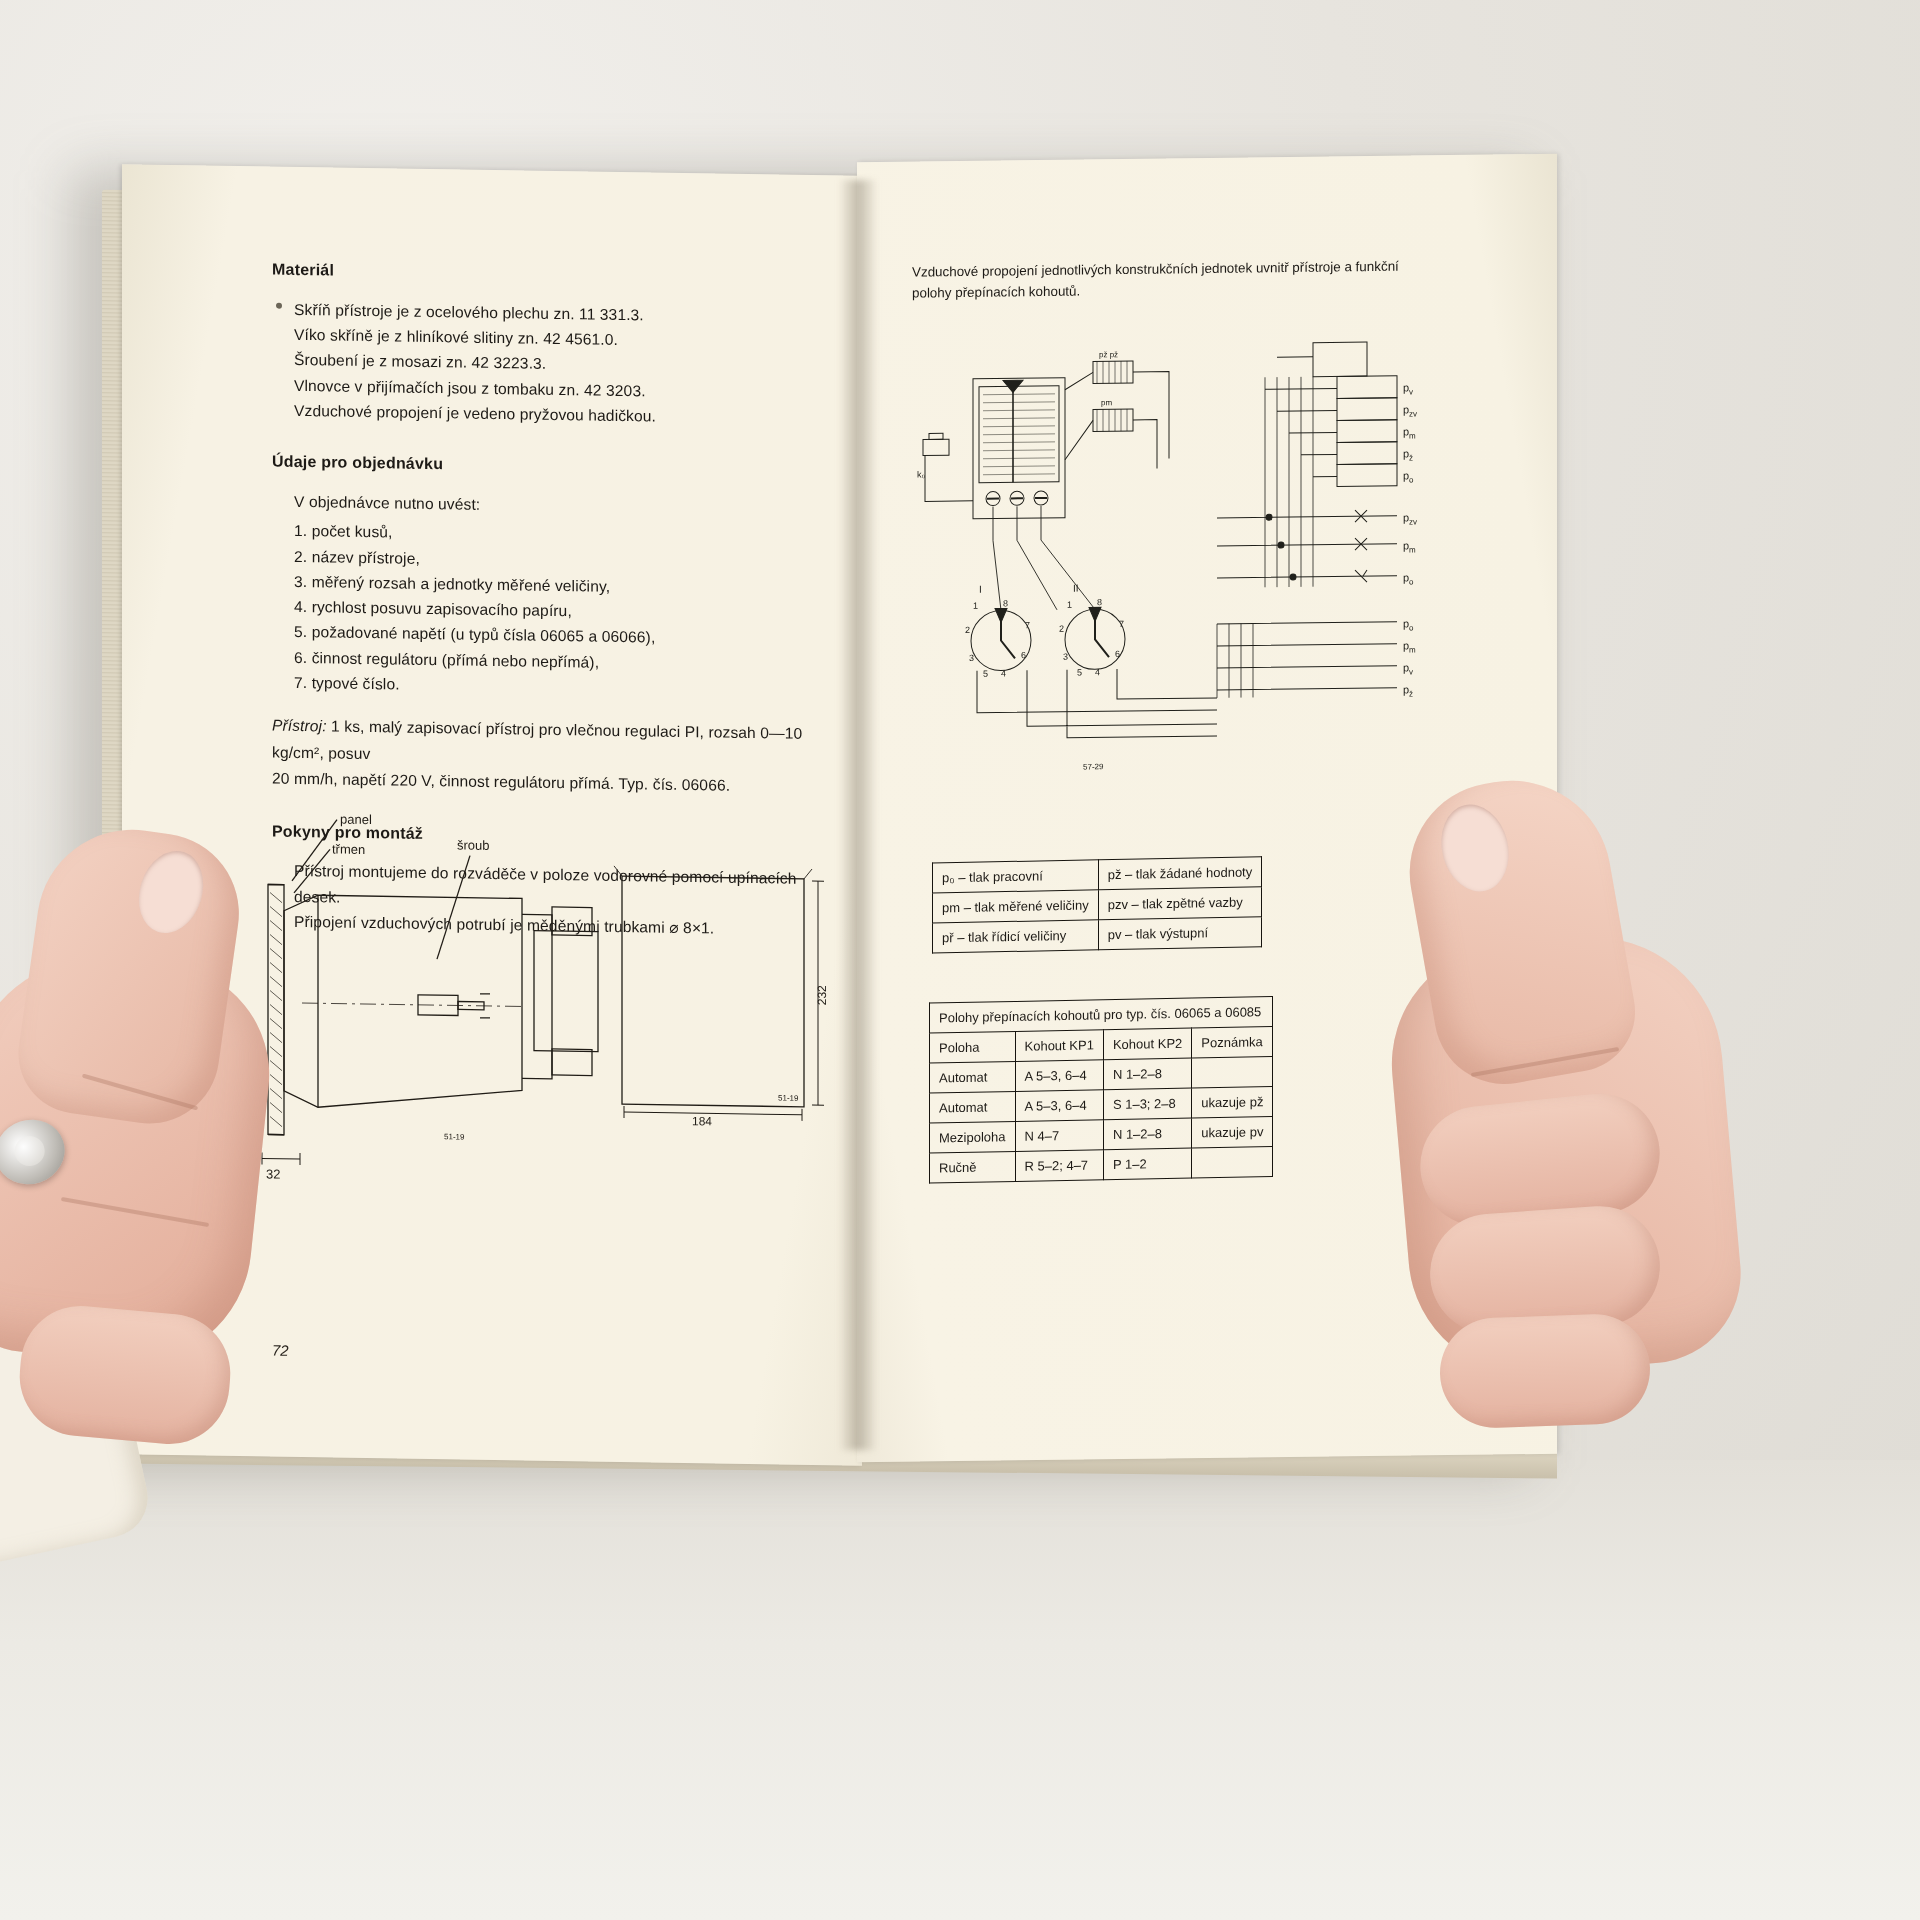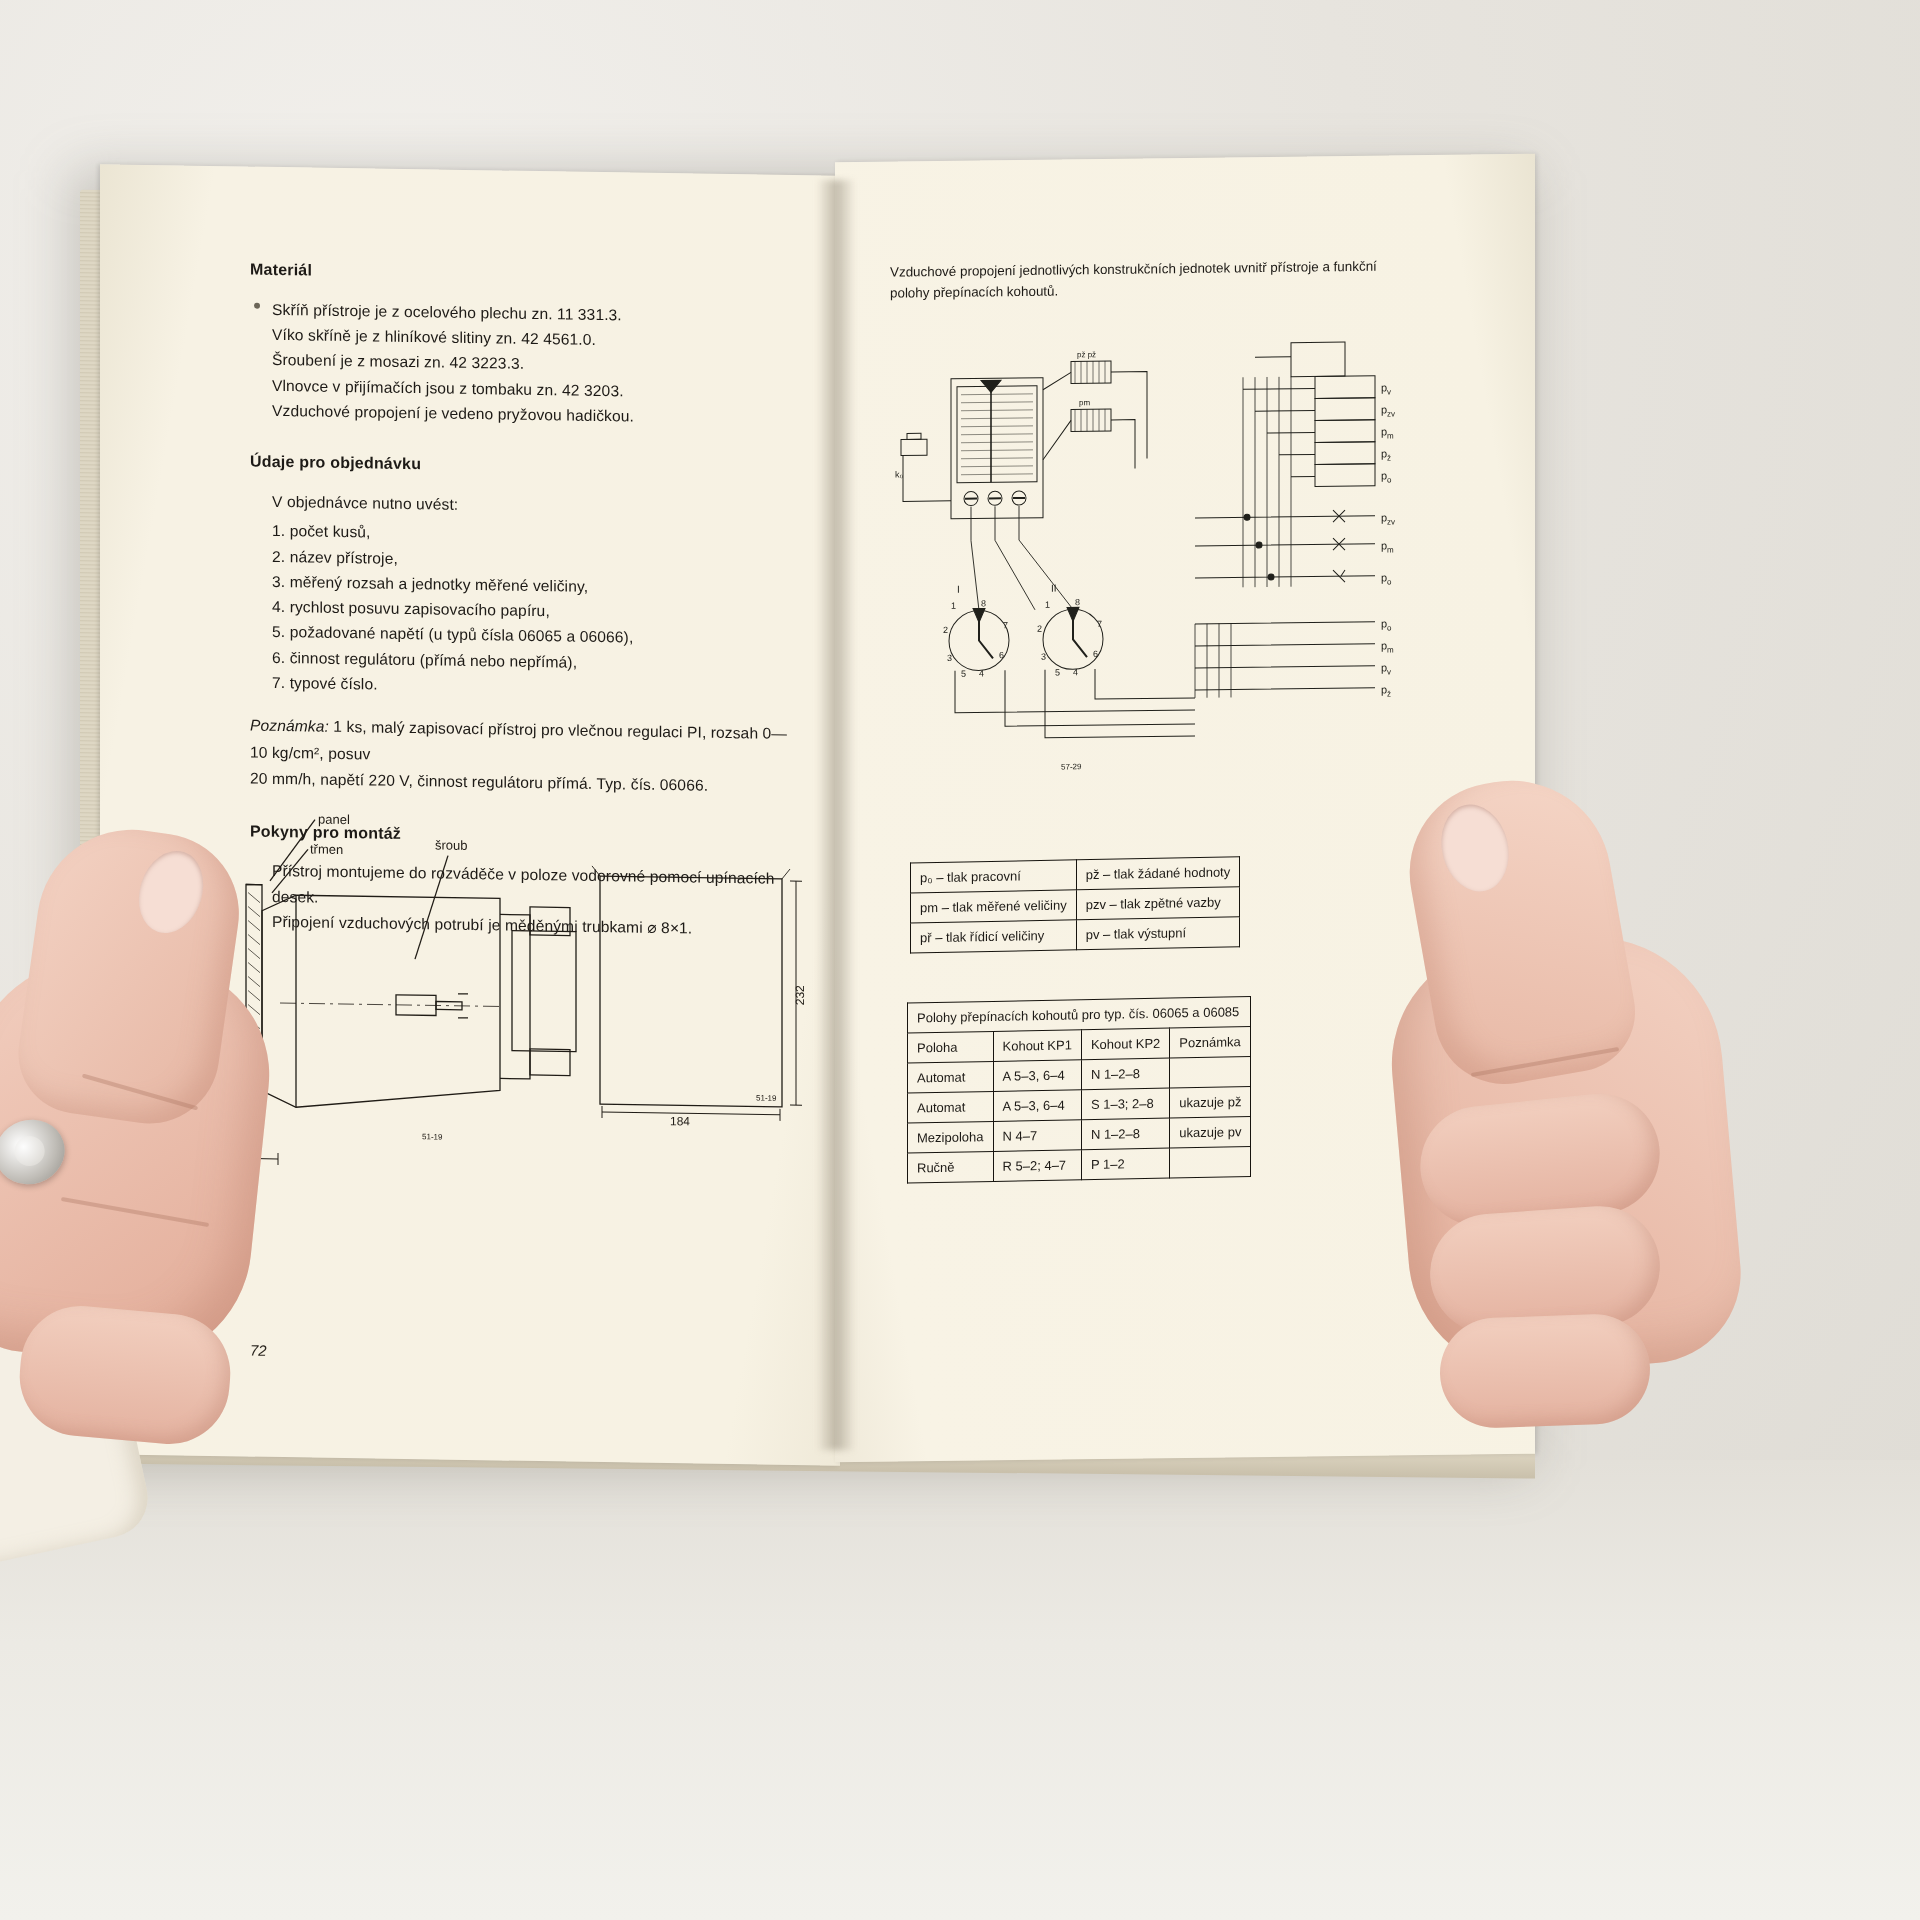--- a/index.html
+++ b/index.html
@@ -14,21 +14,21 @@
     position:absolute;inset:0;
     background:
       radial-gradient(ellipse at 20% 15%, #f2f0ec 0%, #e7e4de 45%, #dedbd4 100%);
   }
   .table-shadow{
     position:absolute;left:0;right:0;top:1460px;height:460px;
     background:linear-gradient(to bottom,#e3e0d9 0%, #eceae4 40%, #f2f1ec 100%);
   }
   
   .book{
-    position:absolute;left:40px;top:150px;width:1500px;height:1330px;
+    position:absolute;left:62px;top:150px;width:1500px;height:1330px;
   }
   .book-shadow{
     position:absolute;left:70px;top:170px;width:1460px;height:1300px;
     background:rgba(110,105,95,.30);
     filter:blur(26px);
     border-radius:10px;
   }
   .page{
     position:absolute;
     background:#f6f1e2;
@@ -209,21 +209,21 @@
           <div class="numlist">
             <div>1. počet kusů,</div>
             <div>2. název přístroje,</div>
             <div>3. měřený rozsah a jednotky měřené veličiny,</div>
             <div>4. rychlost posuvu zapisovacího papíru,</div>
             <div>5. požadované napětí (u typů čísla 06065 a 06066),</div>
             <div>6. činnost regulátoru (přímá nebo nepřímá),</div>
             <div>7. typové číslo.</div>
           </div>
           <div class="ex">
-            <i>Poznámka:</i>
+            <i>Přístroj:</i>
             <span>1 ks, malý zapisovací přístroj pro vlečnou regulaci PI, rozsah 0—10 kg/cm², posuv</span><br>
             <span>20 mm/h, napětí 220 V, činnost regulátoru přímá. Typ. čís. 06066.</span>
           </div>
         </div>
 
         <div class="block">
           <h3 class="sec">Pokyny pro montáž</h3>
           <div class="indent">Přístroj montujeme do rozváděče v poloze vodorovné pomocí upínacích desek.</div>
           <div class="indent">Připojení vzduchových potrubí je měděnými trubkami ⌀ 8×1.</div>
         </div>

